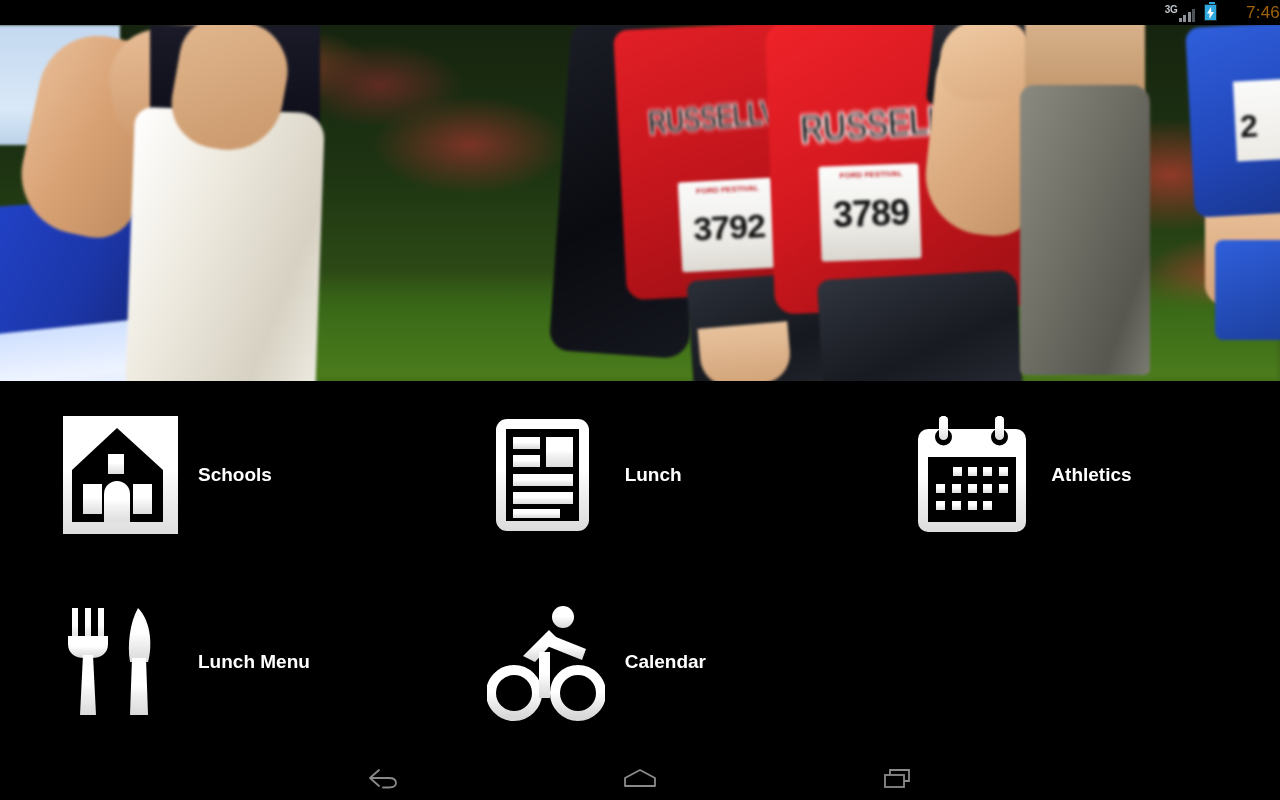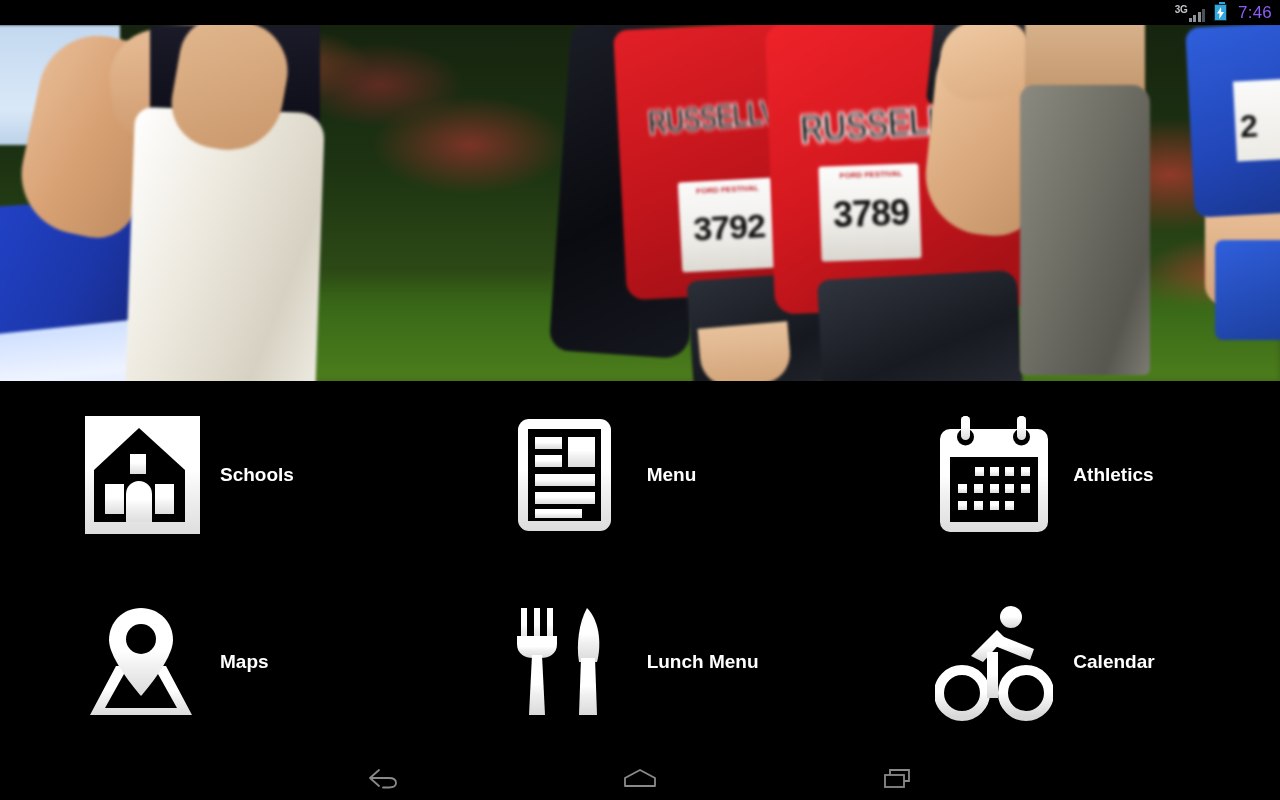--- a/index.html
+++ b/index.html
@@ -8,43 +8,43 @@
     width:1280px; height:800px; overflow:hidden;
     background:#000;
     font-family:"Liberation Sans", sans-serif;
   }
   #screen{ position:relative; width:1280px; height:800px; background:#000; }
 
   
   #statusbar{
     position:absolute; left:0; top:0; width:1280px; height:25px;
     background:#000; display:flex; align-items:center; justify-content:flex-end;
-    padding-right:8px; gap:5px;
+    gap:5px;
   }
   .sb-net{ display:flex; align-items:flex-end; gap:1px; height:18px; }
   .sb-3g{ font-size:10px; color:#bfc4c9; font-weight:bold; line-height:1;
           align-self:flex-start; margin-top:1px; letter-spacing:-0.3px;}
   .bars{ display:flex; align-items:flex-end; gap:1.5px; height:13px; }
   .bars i{ display:block; width:3px; background:#8d9399; }
   .bars i:nth-child(1){ height:4px; }
   .bars i:nth-child(2){ height:7px; }
   .bars i:nth-child(3){ height:10px; }
   .bars i:nth-child(4){ height:13px; background:#4c5258; }
   .battery{
     position:relative; width:13px; height:17px; background:#2fa8e0;
     border:1px solid #1a2a33; border-radius:1px; margin-left:4px;
     display:flex; align-items:center; justify-content:center;
   }
   .battery:before{
     content:""; position:absolute; top:-3px; left:3.5px;
     width:6px; height:2px; background:#2fa8e0;
   }
   .sb-time{
-    font-size:17px; color:#8b5cf6; font-weight:normal;
-    margin-left:6px; letter-spacing:0.2px; line-height:1;
+    font-size:17px; color:#a16207; font-weight:normal;
+    margin-left:24px; letter-spacing:0.2px; line-height:1;
   }
 
   
   #hero{
     position:absolute; left:0; top:25px; width:1280px; height:356px;
     overflow:hidden; background:#123; 
   }
   #hero .ph{ position:absolute; }
   
   .bg-foliage{
@@ -236,21 +236,21 @@
   }
   .blur{ filter:blur(1.6px); }
   .blur2{ filter:blur(3px); }
 
   
   #grid{
     position:absolute; left:0; top:381px; width:1280px; height:375px;
     display:grid; grid-template-columns:repeat(3,1fr); grid-template-rows:repeat(2,1fr);
   }
   .tile{
-    display:flex; align-items:center; padding-left:82px; gap:20px;
+    display:flex; align-items:center; padding-left:60px; gap:20px;
     cursor:pointer; user-select:none;
   }
   .tile .ic{ width:118px; height:125px; position:relative; flex:0 0 auto; }
   .tile .lbl{
     color:#fff; font-size:19px; font-weight:bold;
     font-family:"Liberation Sans", sans-serif; white-space:nowrap;
   }
 
   
   #navbar{
@@ -368,21 +368,21 @@
           <rect x="9" y="7" width="93" height="112" rx="11" fill="url(#gN)"></rect>
           <rect x="19" y="17" width="73" height="92" fill="#000"></rect>
           <rect x="26" y="25" width="27" height="12" fill="url(#gN)"></rect>
           <rect x="26" y="43" width="27" height="12" fill="url(#gN)"></rect>
           <rect x="59" y="25" width="27" height="30" fill="url(#gN)"></rect>
           <rect x="26" y="62" width="60" height="12" fill="url(#gN)"></rect>
           <rect x="26" y="80" width="60" height="12" fill="url(#gN)"></rect>
           <rect x="26" y="97" width="47" height="9" fill="url(#gN)"></rect>
         </svg>
       </div>
-      <div class="lbl">Menu</div>
+      <div class="lbl">Lunch</div>
     </div>
 
     <div class="tile">
       <div class="ic">
         <svg viewBox="0 0 118 125" width="118" height="125" aria-hidden="true">
           <defs>
             <linearGradient id="gC" x1="0" y1="0" x2="0" y2="1">
               <stop offset="0%" stop-color="#ffffff"></stop>
                 <stop offset="45%" stop-color="#ffffff"></stop>
               <stop offset="62%" stop-color="#f2f2f2"></stop>
@@ -410,38 +410,20 @@
             <rect x="23" y="89" width="9" height="9"></rect>
               <rect x="39" y="89" width="9" height="9"></rect>
             <rect x="55" y="89" width="9" height="9"></rect>
               <rect x="70" y="89" width="9" height="9"></rect>
           </g>
         </svg>
       </div>
       <div class="lbl">Athletics</div>
     </div>
 
-    <div class="tile">
-      <div class="ic">
-        <svg viewBox="0 0 118 125" width="118" height="125" aria-hidden="true">
-          <defs>
-            <linearGradient id="gM" x1="0" y1="0" x2="0" y2="1">
-              <stop offset="0%" stop-color="#ffffff"></stop>
-                <stop offset="48%" stop-color="#ffffff"></stop>
-              <stop offset="66%" stop-color="#f1f1f1"></stop>
-                <stop offset="100%" stop-color="#dbdbdb"></stop>
-            </linearGradient>
-          </defs>
-          <path d="M8 115 L34 66 L84 66 L110 115 Z M23 108 L42 74 L76 74 L95 108 Z" fill="url(#gM)" fill-rule="evenodd"></path>
-          <path d="M59 8 C41 8 27 22 27 40 C27 60 59 96 59 96 C59 96 91 60 91 40 C91 22 77 8 59 8 Z" fill="url(#gM)"></path>
-          <circle cx="59" cy="39" r="15" fill="#000"></circle>
-        </svg>
-      </div>
-      <div class="lbl">Maps</div>
-    </div>
 
     <div class="tile">
       <div class="ic">
         <svg viewBox="0 0 118 125" width="118" height="125" aria-hidden="true">
           <defs>
             <linearGradient id="gF" x1="0" y1="0" x2="0" y2="1">
               <stop offset="0%" stop-color="#ffffff"></stop>
                 <stop offset="48%" stop-color="#ffffff"></stop>
               <stop offset="66%" stop-color="#efefef"></stop>
                 <stop offset="100%" stop-color="#dadada"></stop>

